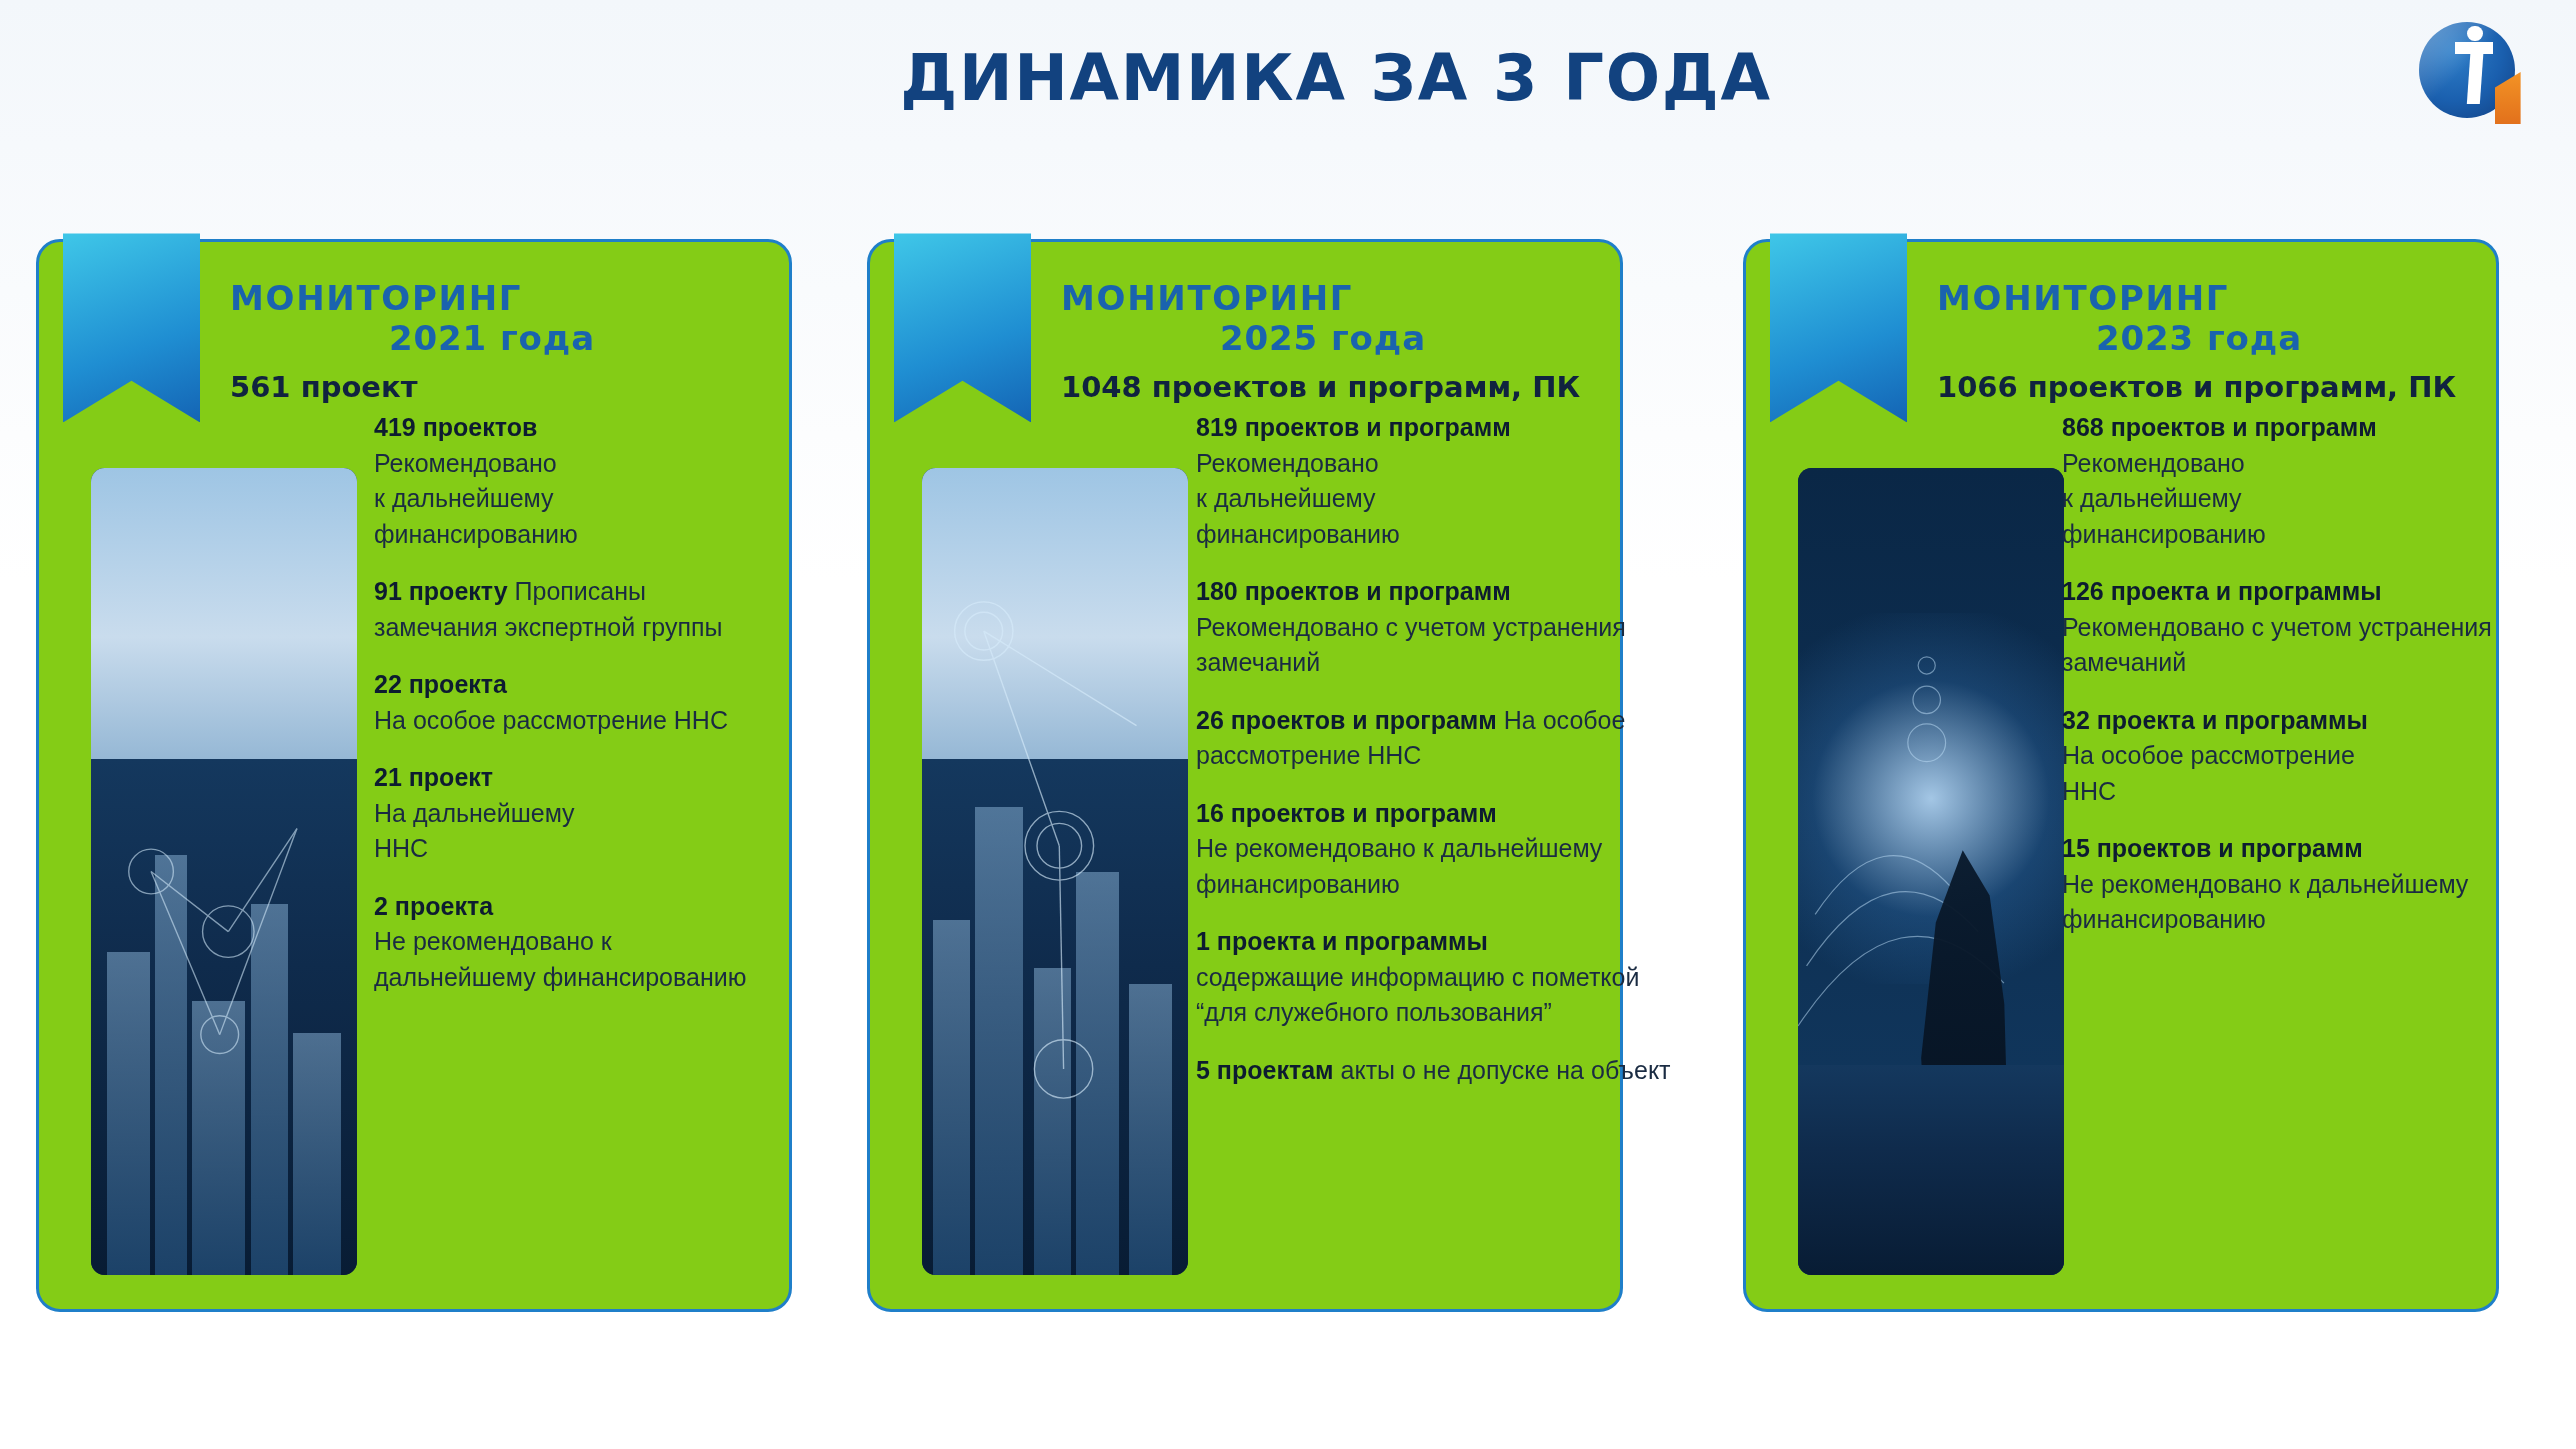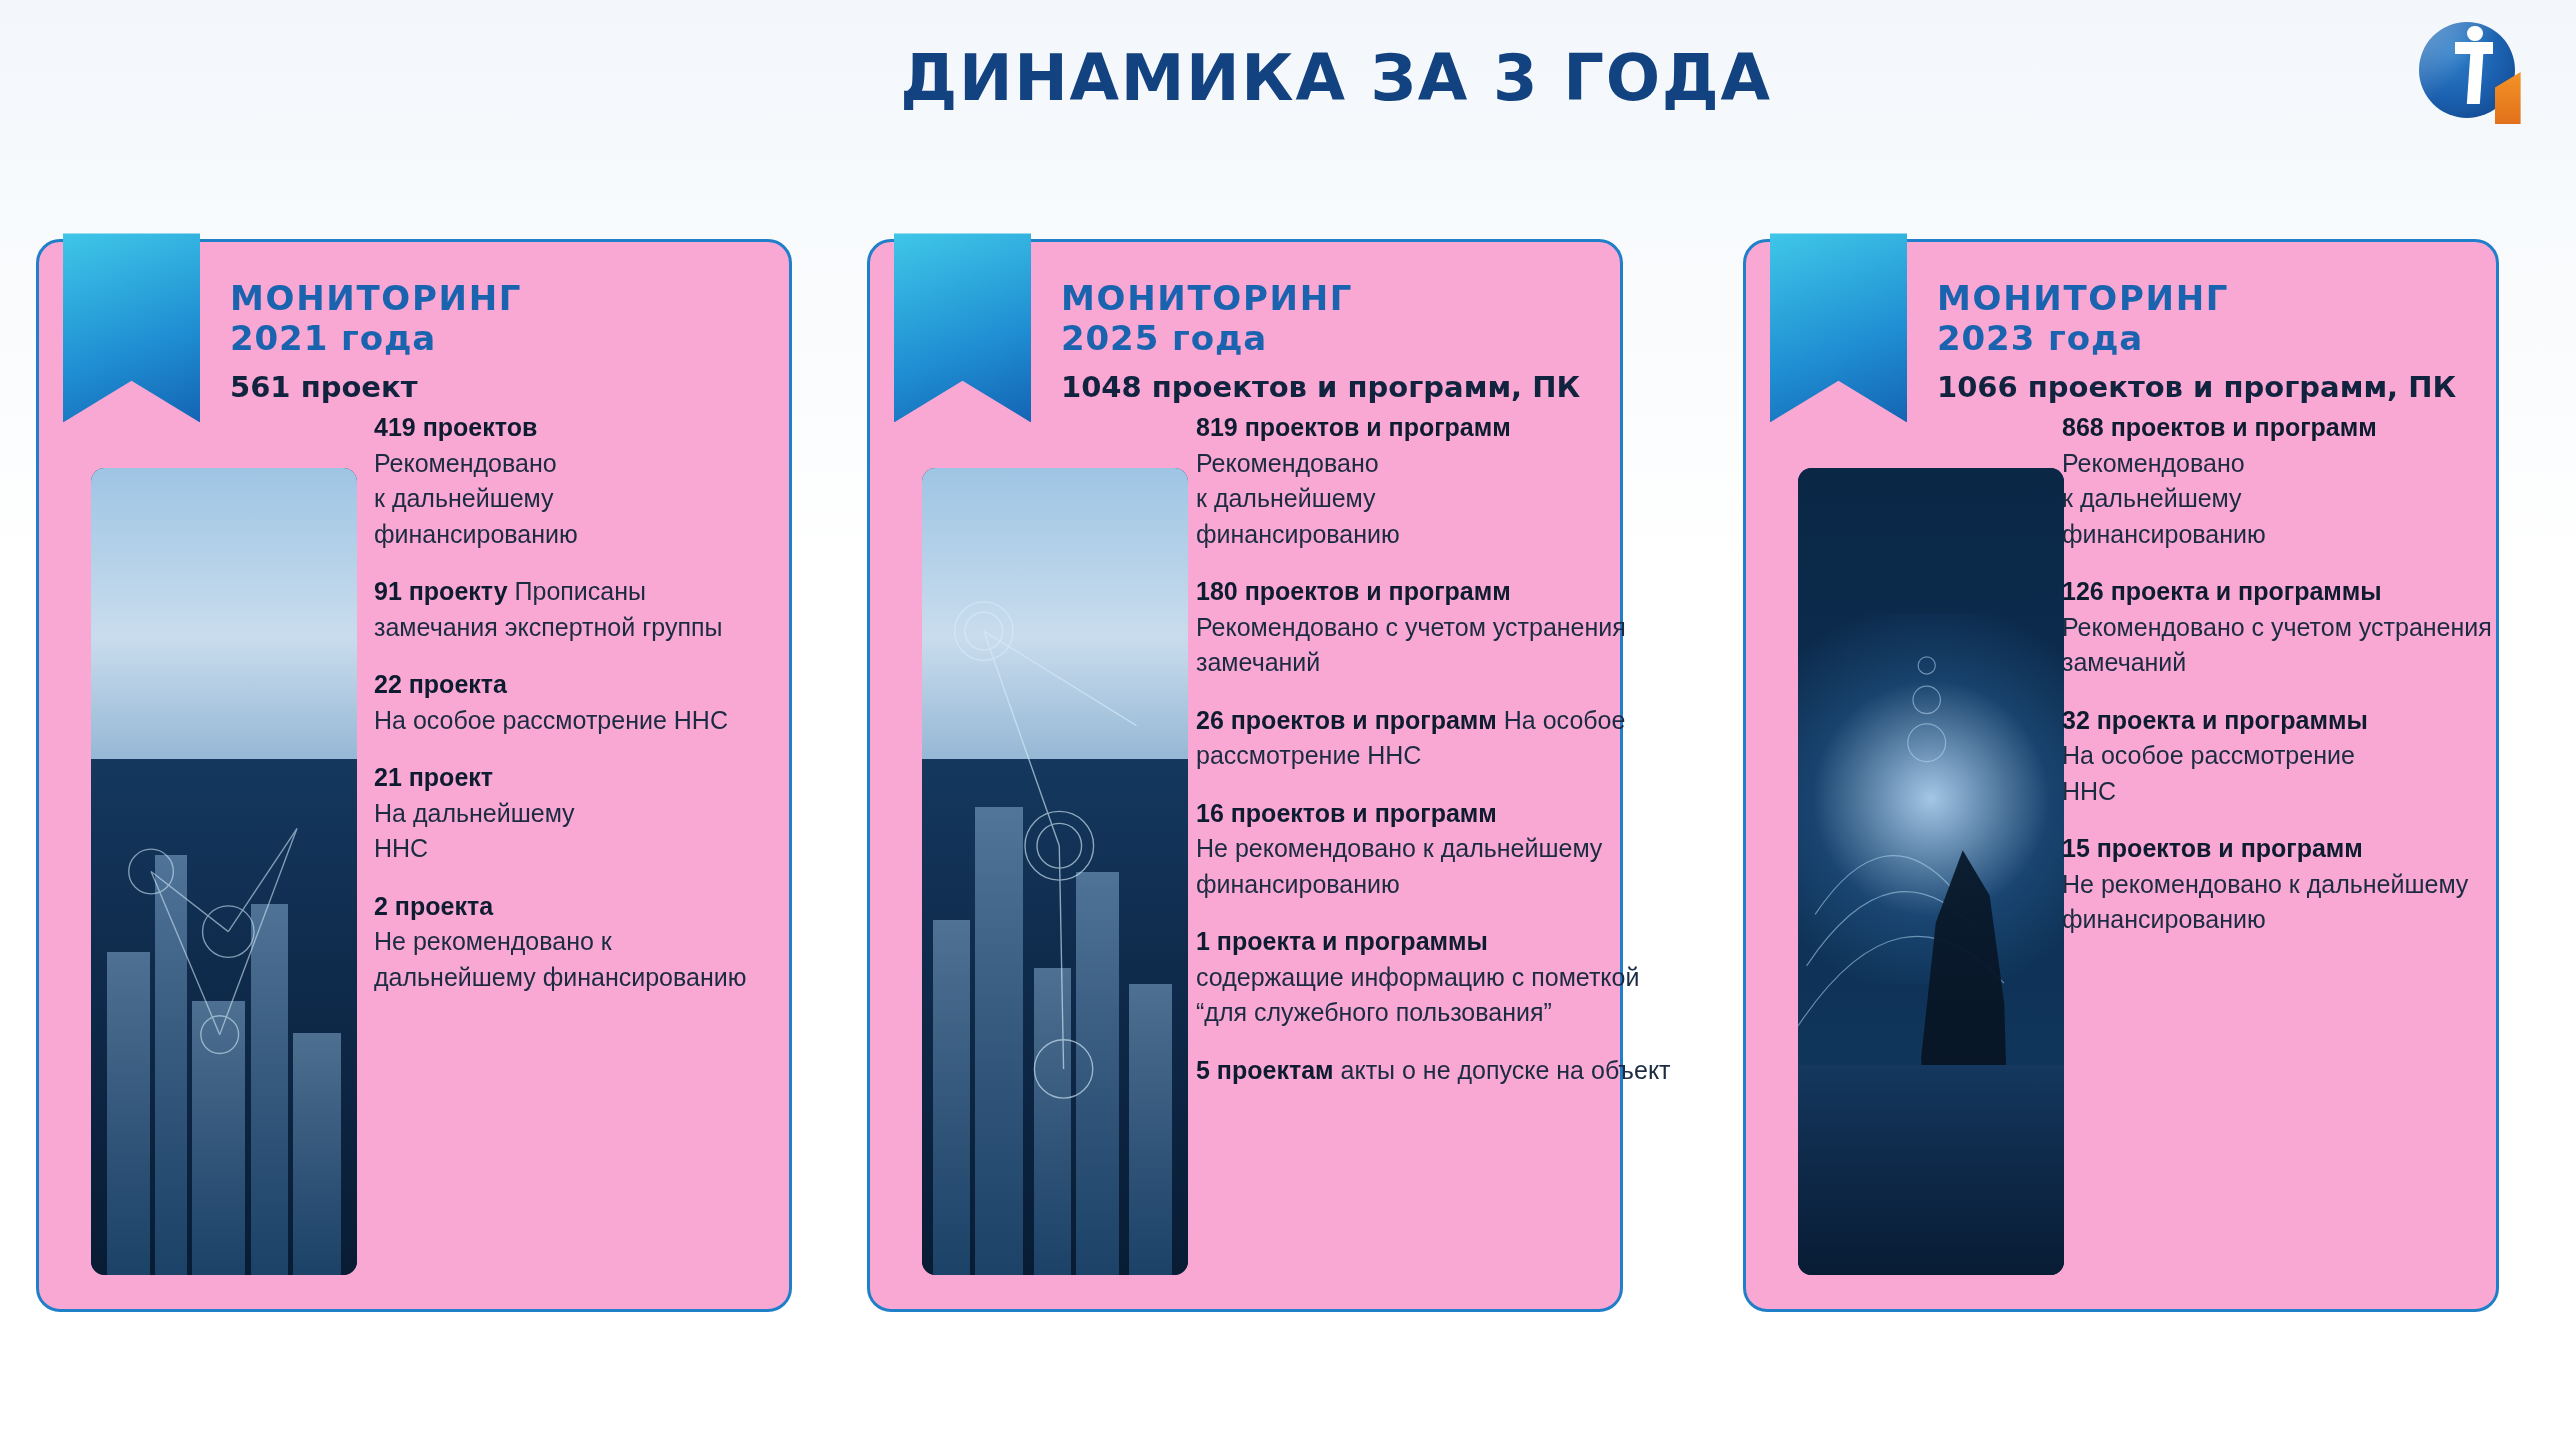--- a/index.html
+++ b/index.html
@@ -83,21 +83,21 @@
   }
 
   
   .card {
     position: absolute;
     top: 239px;
     width: 756px;
     height: 1073px;
     border: 3.4px solid #1f7fc9;
     border-radius: 24px;
-    background: #f9a8d4;
+    background: #84cc16;
     box-sizing: border-box;
   }
   #card-0 { left: 36px; }
   #card-1 { left: 867px; }
   #card-2 { left: 1743px; }
 
   .ribbon {
     position: absolute;
     left: 24px;
     top: -8.6px;
@@ -123,20 +123,21 @@
     text-transform: uppercase;
     line-height: 1.18;
   }
   .card-head .year {
     font-family: "DejaVu Sans", sans-serif;
     font-weight: bold;
     font-size: 34px;
     letter-spacing: 0.9px;
     color: #1a63ae;
     line-height: 1.18;
+    text-align: center;
   }
   .card-head .total {
     margin-top: 10.3px;
     font-family: "DejaVu Sans", sans-serif;
     font-weight: bold;
     font-size: 29px;
     color: #10233f;
     line-height: 1.28;
   }
 

